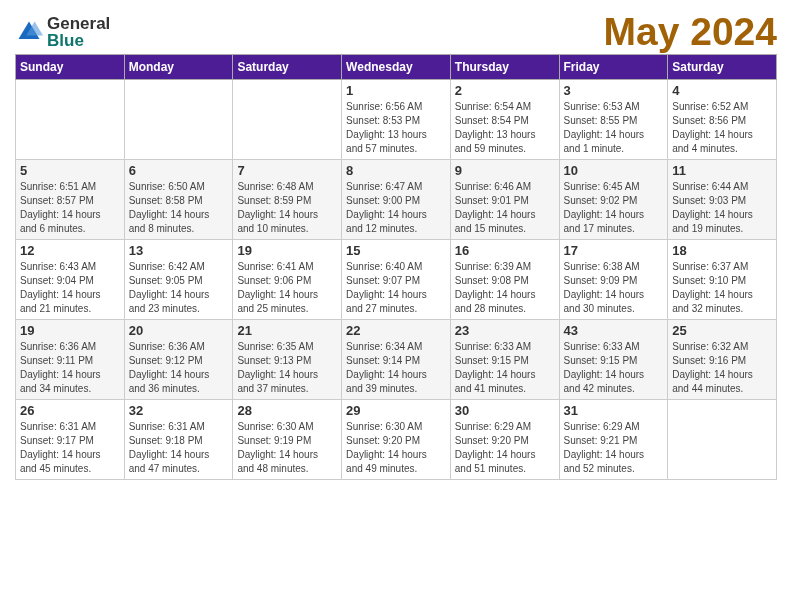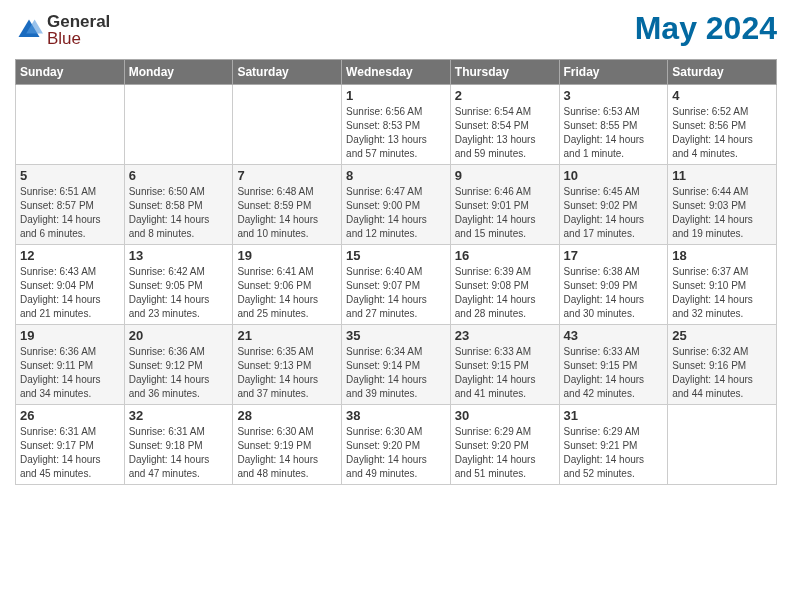--- a/index.html
+++ b/index.html
@@ -6,66 +6,66 @@
     body {
       font-family: Arial, sans-serif;
       background: #fff;
       width: 792px;
       min-height: 612px;
       padding: 10px 15px 15px 15px;
     }
     .header {
       display: flex;
       justify-content: space-between;
-      align-items: flex-end;
-      margin-bottom: 12px;
+      align-items: center;
+      margin-bottom: 0;
     }
     .logo {
       display: flex;
       align-items: center;
       gap: 4px;
     }
     .logo-text {
       display: flex;
       flex-direction: column;
       line-height: 1;
     }
     .logo-general {
       font-size: 17px;
       font-weight: bold;
       color: #333;
     }
     .logo-blue {
       font-size: 17px;
-      font-weight: normal;
-      color: #7f1d1d;
+      font-weight: bold;
+      color: #0f766e;
     }
     .logo-icon {
       width: 28px;
       height: 28px;
     }
     .title-block {
       text-align: right;
     }
     .month-year {
-      font-size: 32px;
-      font-weight: bold;
-      color: #0369a1;
+      font-size: 39px;
+      font-weight: bold;
+      color: #a16207;
     }
     .location {
       font-size: 14px;
       color: #555;
     }
     .calendar {
       width: 100%;
       border-collapse: collapse;
       table-layout: fixed;
     }
     .calendar thead tr th {
-      background-color: #737373;
+      background-color: #4c1d95;
       color: #fff;
       font-size: 12px;
       font-weight: bold;
       padding: 5px 4px;
       text-align: left;
       border: 1px solid #aaa;
     }
     .calendar tbody tr td {
       vertical-align: top;
       border: 1px solid #ccc;
@@ -212,21 +212,21 @@
         </td>
         <td>
           <div class="day-number">20</div>
           <div class="day-info">Sunrise: 6:36 AM<br>Sunset: 9:12 PM<br>Daylight: 14 hours<br>and 36 minutes.</div>
         </td>
         <td>
           <div class="day-number">21</div>
           <div class="day-info">Sunrise: 6:35 AM<br>Sunset: 9:13 PM<br>Daylight: 14 hours<br>and 37 minutes.</div>
         </td>
         <td>
-          <div class="day-number">35</div>
+          <div class="day-number">22</div>
           <div class="day-info">Sunrise: 6:34 AM<br>Sunset: 9:14 PM<br>Daylight: 14 hours<br>and 39 minutes.</div>
         </td>
         <td>
           <div class="day-number">23</div>
           <div class="day-info">Sunrise: 6:33 AM<br>Sunset: 9:15 PM<br>Daylight: 14 hours<br>and 41 minutes.</div>
         </td>
         <td>
           <div class="day-number">43</div>
           <div class="day-info">Sunrise: 6:33 AM<br>Sunset: 9:15 PM<br>Daylight: 14 hours<br>and 42 minutes.</div>
         </td>
@@ -242,21 +242,21 @@
         </td>
         <td>
           <div class="day-number">32</div>
           <div class="day-info">Sunrise: 6:31 AM<br>Sunset: 9:18 PM<br>Daylight: 14 hours<br>and 47 minutes.</div>
         </td>
         <td>
           <div class="day-number">28</div>
           <div class="day-info">Sunrise: 6:30 AM<br>Sunset: 9:19 PM<br>Daylight: 14 hours<br>and 48 minutes.</div>
         </td>
         <td>
-          <div class="day-number">38</div>
+          <div class="day-number">29</div>
           <div class="day-info">Sunrise: 6:30 AM<br>Sunset: 9:20 PM<br>Daylight: 14 hours<br>and 49 minutes.</div>
         </td>
         <td>
           <div class="day-number">30</div>
           <div class="day-info">Sunrise: 6:29 AM<br>Sunset: 9:20 PM<br>Daylight: 14 hours<br>and 51 minutes.</div>
         </td>
         <td>
           <div class="day-number">31</div>
           <div class="day-info">Sunrise: 6:29 AM<br>Sunset: 9:21 PM<br>Daylight: 14 hours<br>and 52 minutes.</div>
         </td>

